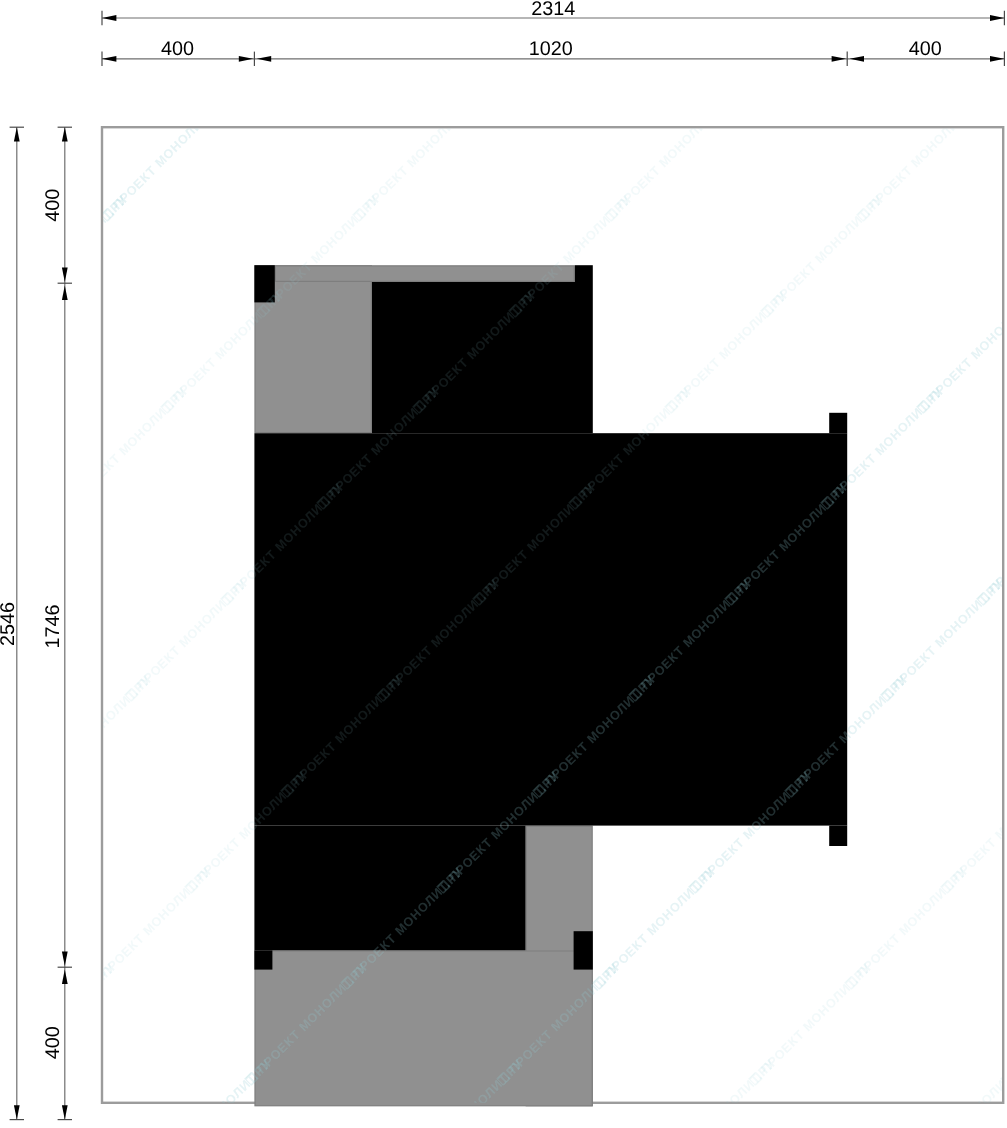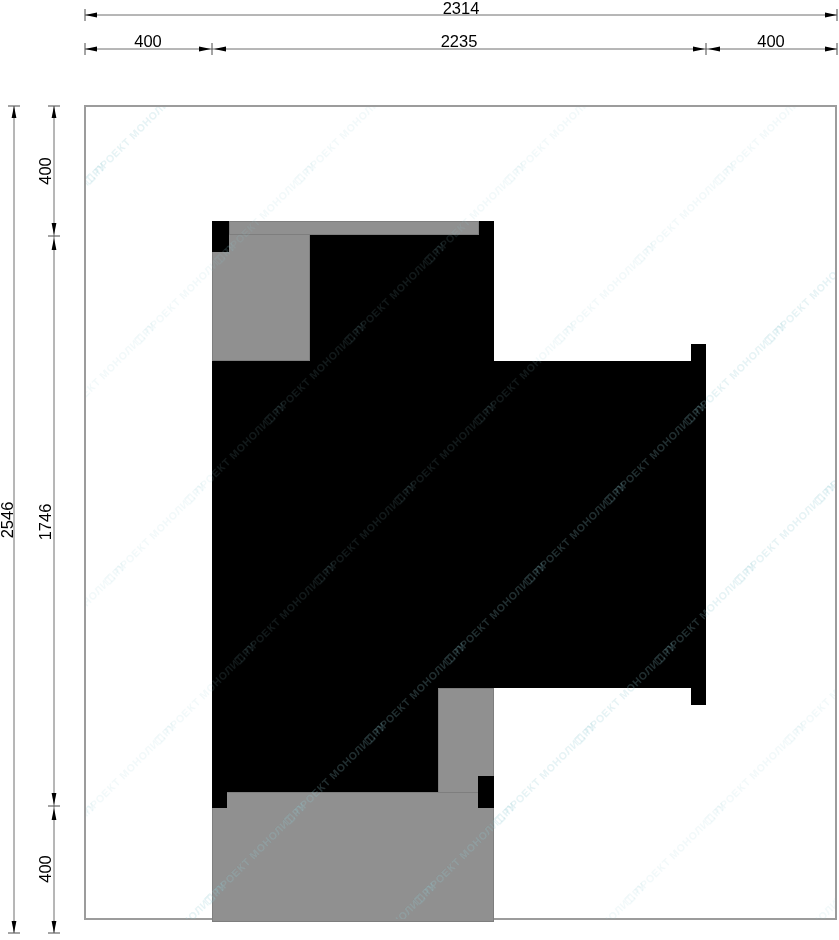--- a/index.html
+++ b/index.html
@@ -155,21 +155,21 @@
       <path d="M54,933 L51.6,921 L56.4,921 Z"></path>
       <path d="M54,235 L51.6,223 L56.4,223 Z"></path>
       <path d="M54,238 L51.6,250 L56.4,250 Z"></path>
       <path d="M54,805 L51.6,793 L56.4,793 Z"></path>
       <path d="M54,808 L51.6,820 L56.4,820 Z"></path>
     </g>
   </svg>
 
   <div class="dim-label" style="left:461px;top:8px;text-align:center;">2314</div>
   <div class="dim-label" style="left:148px;top:41px;">400</div>
-  <div class="dim-label" style="left:459px;top:41px;">2235</div>
+  <div class="dim-label" style="left:459px;top:41px;">1020</div>
   <div class="dim-label" style="left:771px;top:41px;">400</div>
 
   <div class="dim-label vert" style="left:7px;top:520px;">2546</div>
   <div class="dim-label vert" style="left:45px;top:171px;">400</div>
   <div class="dim-label vert" style="left:45px;top:522px;">1746</div>
   <div class="dim-label vert" style="left:45px;top:869px;">400</div>
 
 </div>
 
 </body></html>

